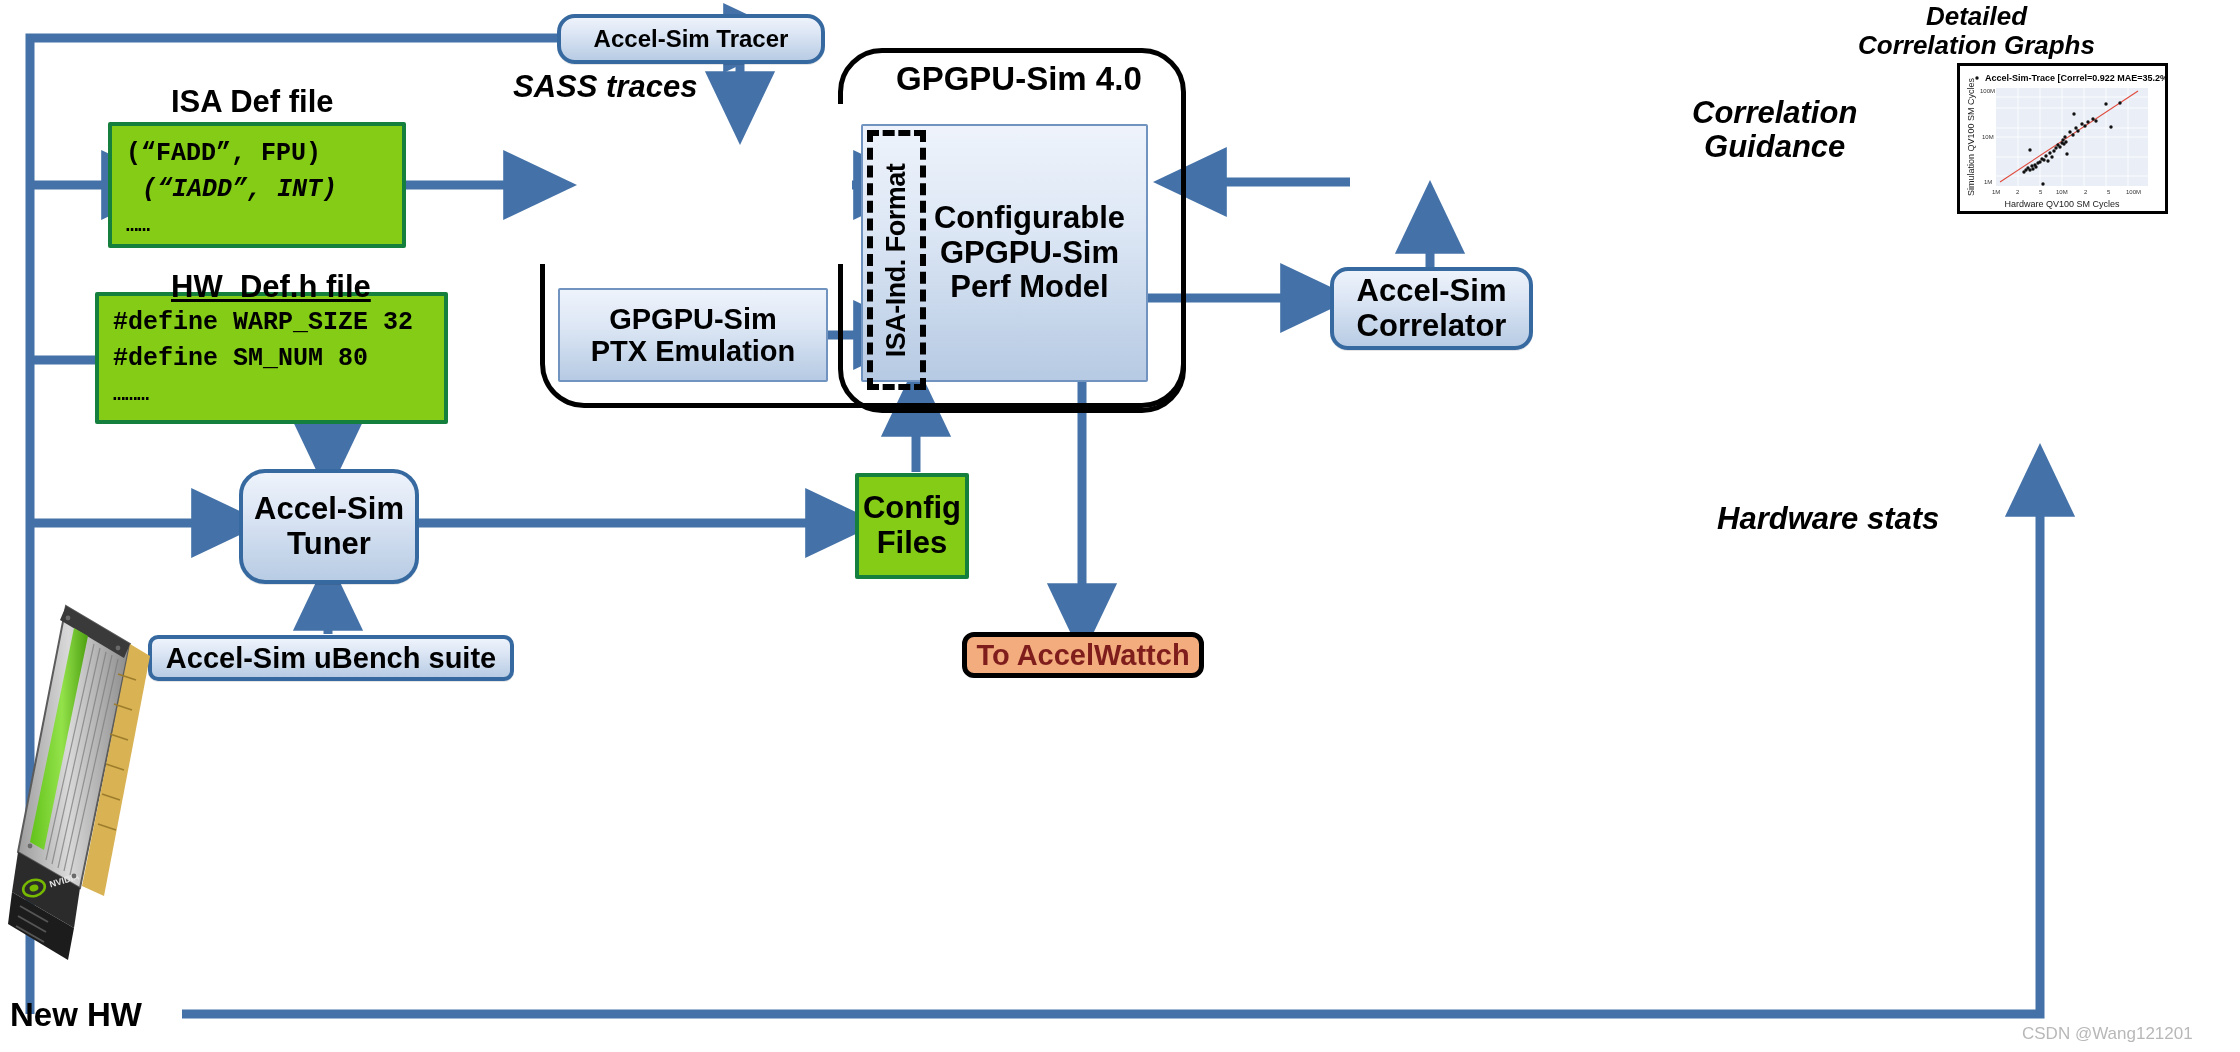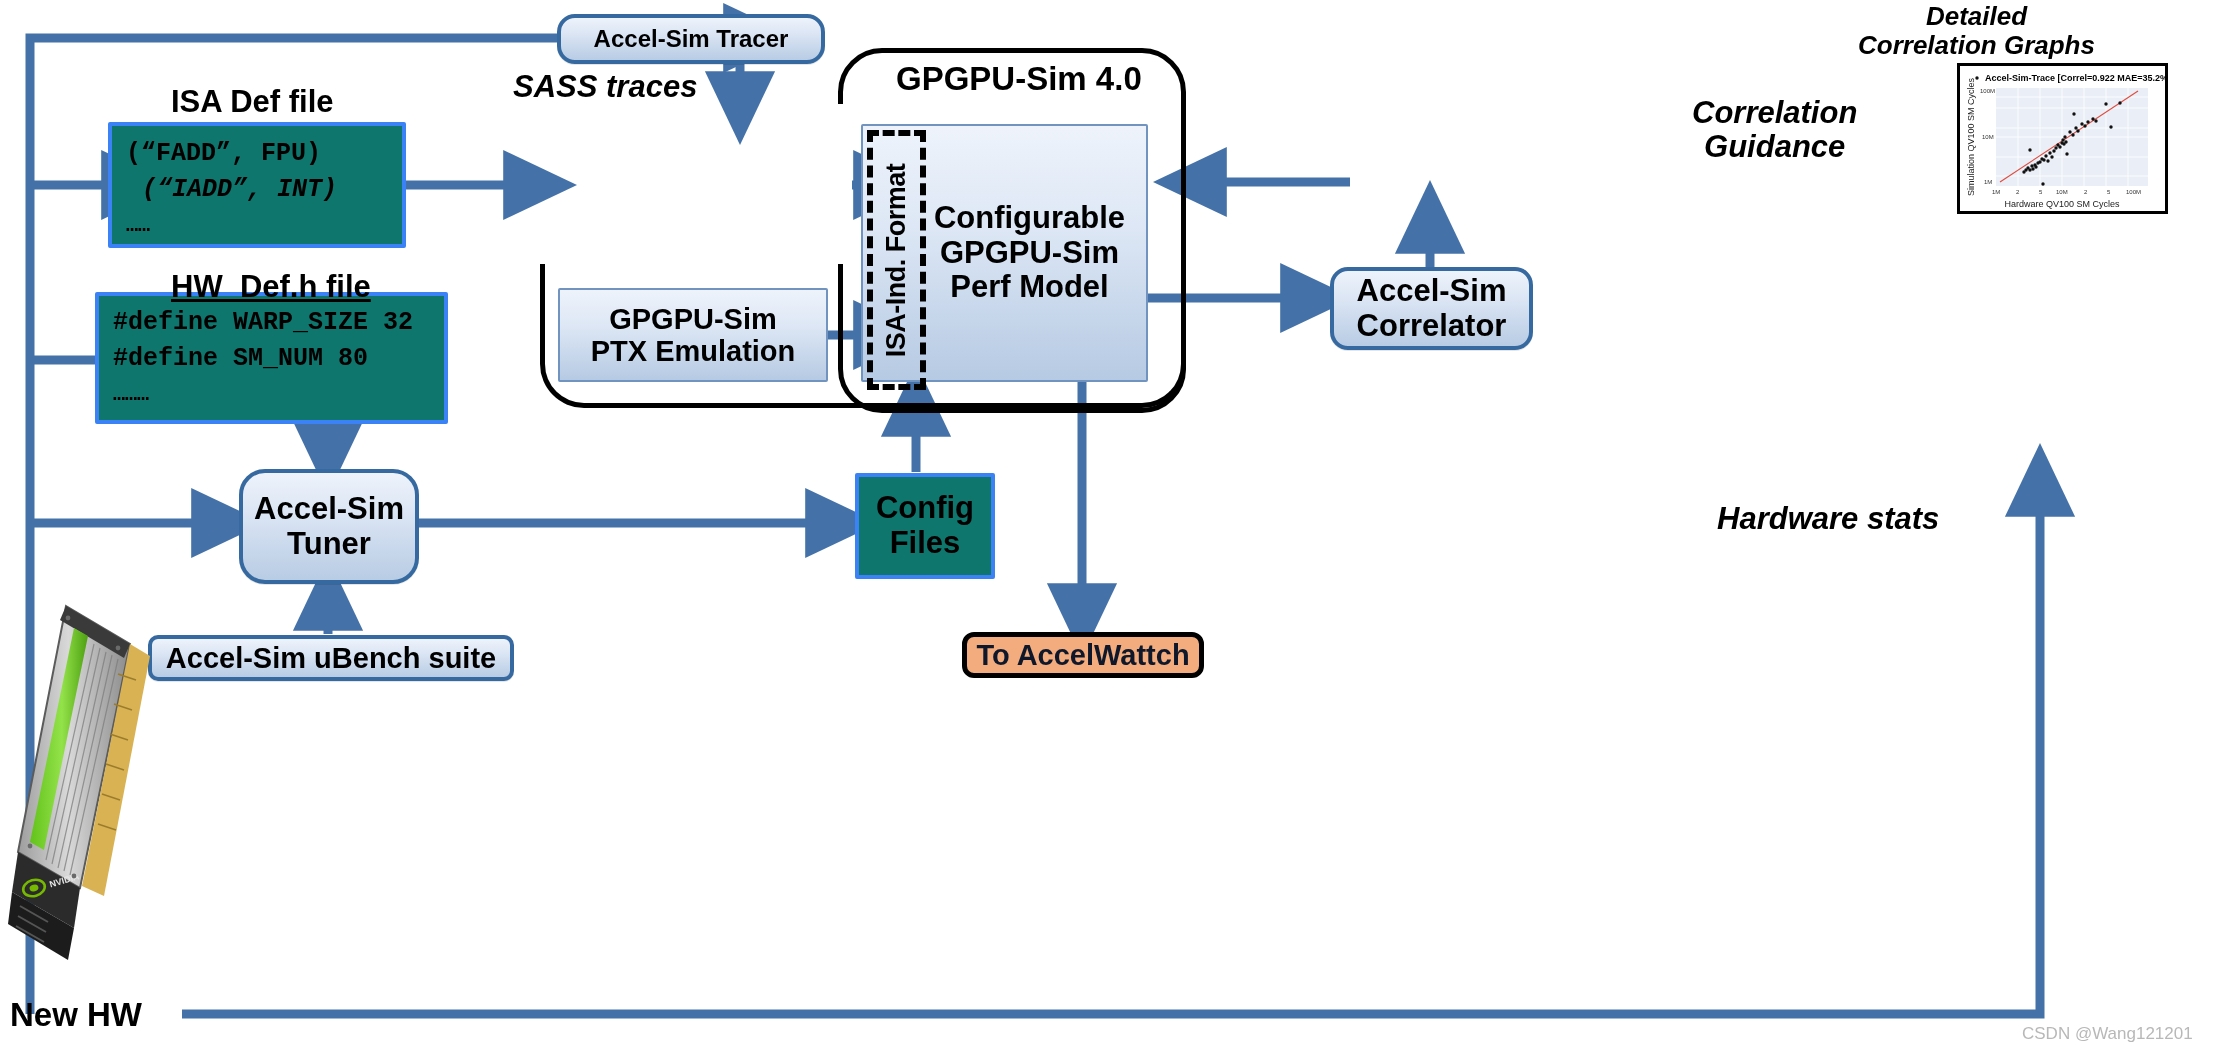--- a/index.html
+++ b/index.html
@@ -24,26 +24,26 @@
     box-shadow:0 1px 0 rgba(0,0,0,.10);
   }
   
   .blue-box{
     background:linear-gradient(180deg,#eef3fb 0%,#dde7f5 40%,#b6cae3 100%);
     border:2px solid #7093bf;border-radius:2px;
     font-weight:bold;color:#000;
   }
   
   .green-box{
-    background:#0f766e;border:4px solid #3b82f6;border-radius:2px;color:#000;
+    background:#84cc16;border:4px solid #15803d;border-radius:2px;color:#000;
   }
   
   .orange-pill{
     background:#f2ac7d;border:5px solid #000;border-radius:12px;
-    font-weight:bold;color:#0f172a;
+    font-weight:bold;color:#7f1d1d;
   }
   
   .black-container{
     position:absolute;border:5px solid #000;border-radius:44px;background:transparent;z-index:2;
   }
   
   .dashed-strip{
     position:absolute;border:6px dashed #000;background:transparent;z-index:7;
     display:flex;align-items:center;justify-content:center;
   }
@@ -159,21 +159,21 @@
 
   <div class="node blue-pill" style="left:239px;top:469px;width:180px;height:115px;border-radius:26px;">
     <span class="lbl" style="font-size:31px;">Accel-Sim
 Tuner</span>
   </div>
 
   <div class="node blue-pill" style="left:148px;top:635px;width:366px;height:46px;border-radius:10px;">
     <span class="lbl" style="font-size:29px;">Accel-Sim uBench suite</span>
   </div>
 
-  <div class="node green-box" style="left:855px;top:473px;width:140px;height:106px;">
+  <div class="node green-box" style="left:855px;top:473px;width:114px;height:106px;">
     <span class="lbl" style="font-size:31px;font-weight:bold;">Config
 Files</span>
   </div>
 
   <div class="node orange-pill" style="left:962px;top:632px;width:242px;height:46px;">
     <span class="lbl" style="font-size:29px;">To AccelWattch</span>
   </div>
 
   <span class="caption" style="left:171px;top:84px;font-size:31px;">ISA Def file</span>
   <div class="green-box" style="position:absolute;left:108px;top:122px;width:290px;height:118px;z-index:5;">

